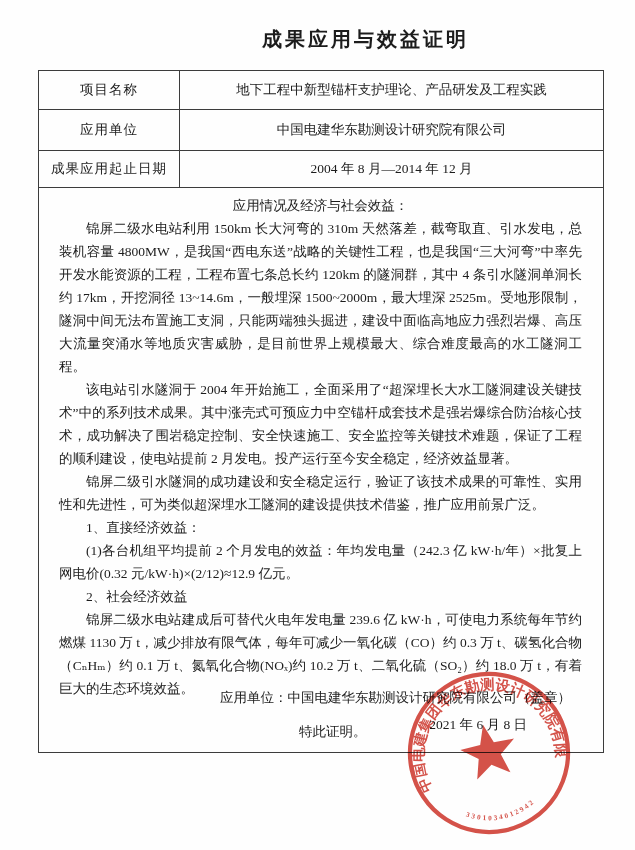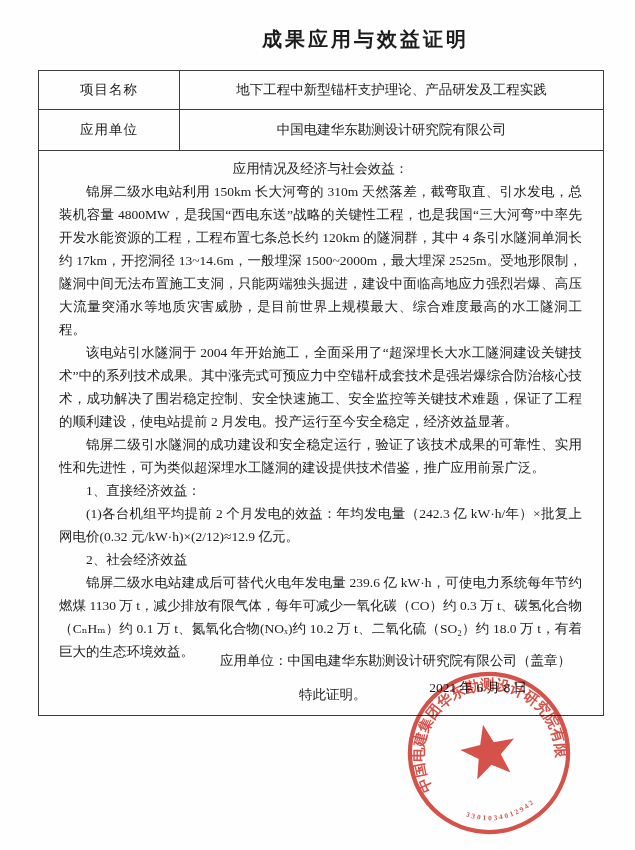--- a/index.html
+++ b/index.html
@@ -87,20 +87,24 @@
     </colgroup>
     <tbody>
       <tr class="r1">
         <td class="lbl">项目名称</td>
         <td colspan="3">地下工程中新型锚杆支护理论、产品研发及工程实践</td>
       </tr>
       <tr class="r2">
         <td class="lbl">应用单位</td>
         <td colspan="3">中国电建华东勘测设计研究院有限公司</td>
       </tr>
+      <tr class="r5">
+        <td class="lbl">成果应用起止日期</td>
+        <td colspan="3">2004 年 8 月—2014 年 12 月</td>
+      </tr>
       <tr>
         <td colspan="4" class="bodycell">
           <div class="cellwrap">
             <div class="seclabel">应用情况及经济与社会效益：</div>
             <p class="para">锦屏二级水电站利用 150km 长大河弯的 310m 天然落差，截弯取直、引水发电，总装机容量 4800MW，是我国“西电东送”战略的关键性工程，也是我国“三大河弯”中率先开发水能资源的工程，工程布置七条总长约 120km 的隧洞群，其中 4 条引水隧洞单洞长约 17km，开挖洞径 13~14.6m，一般埋深 1500~2000m，最大埋深 2525m。受地形限制，隧洞中间无法布置施工支洞，只能两端独头掘进，建设中面临高地应力强烈岩爆、高压大流量突涌水等地质灾害威胁，是目前世界上规模最大、综合难度最高的水工隧洞工程。</p>
             <p class="para">该电站引水隧洞于 2004 年开始施工，全面采用了“超深埋长大水工隧洞建设关键技术”中的系列技术成果。其中涨壳式可预应力中空锚杆成套技术是强岩爆综合防治核心技术，成功解决了围岩稳定控制、安全快速施工、安全监控等关键技术难题，保证了工程的顺利建设，使电站提前 2 月发电。投产运行至今安全稳定，经济效益显著。</p>
             <p class="para">锦屏二级引水隧洞的成功建设和安全稳定运行，验证了该技术成果的可靠性、实用性和先进性，可为类似超深埋水工隧洞的建设提供技术借鉴，推广应用前景广泛。</p>
             <p class="para">1、直接经济效益：</p>
             <p class="para">(1)各台机组平均提前 2 个月发电的效益：年均发电量（242.3 亿 kW·h/年）×批复上网电价(0.32 元/kW·h)×(2/12)≈12.9 亿元。</p>
             <p class="para">2、社会经济效益</p>

